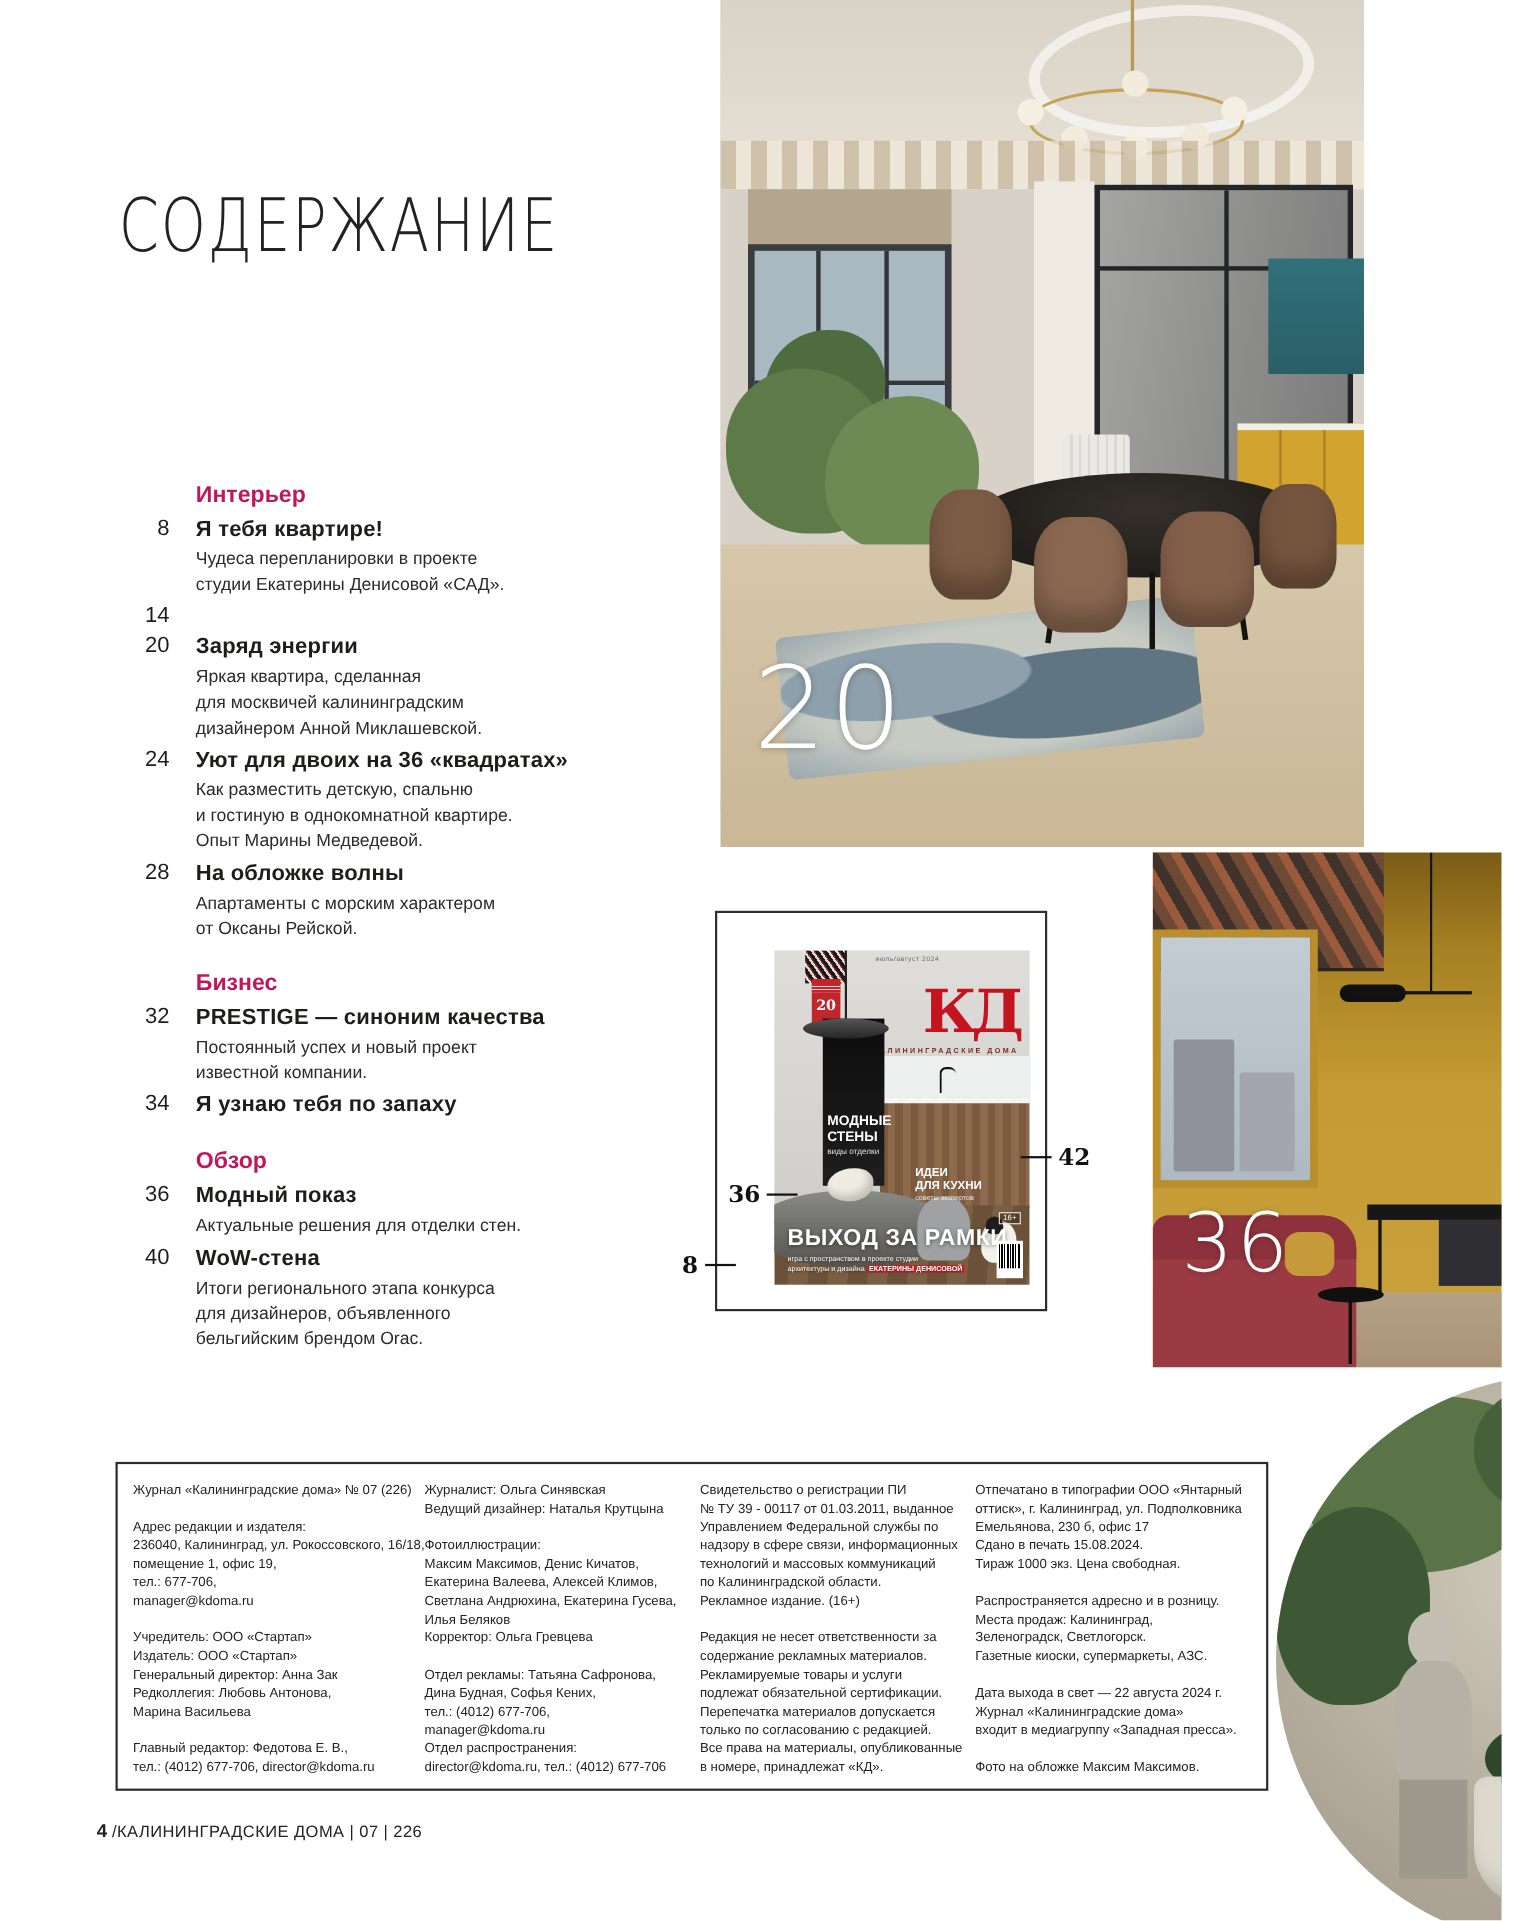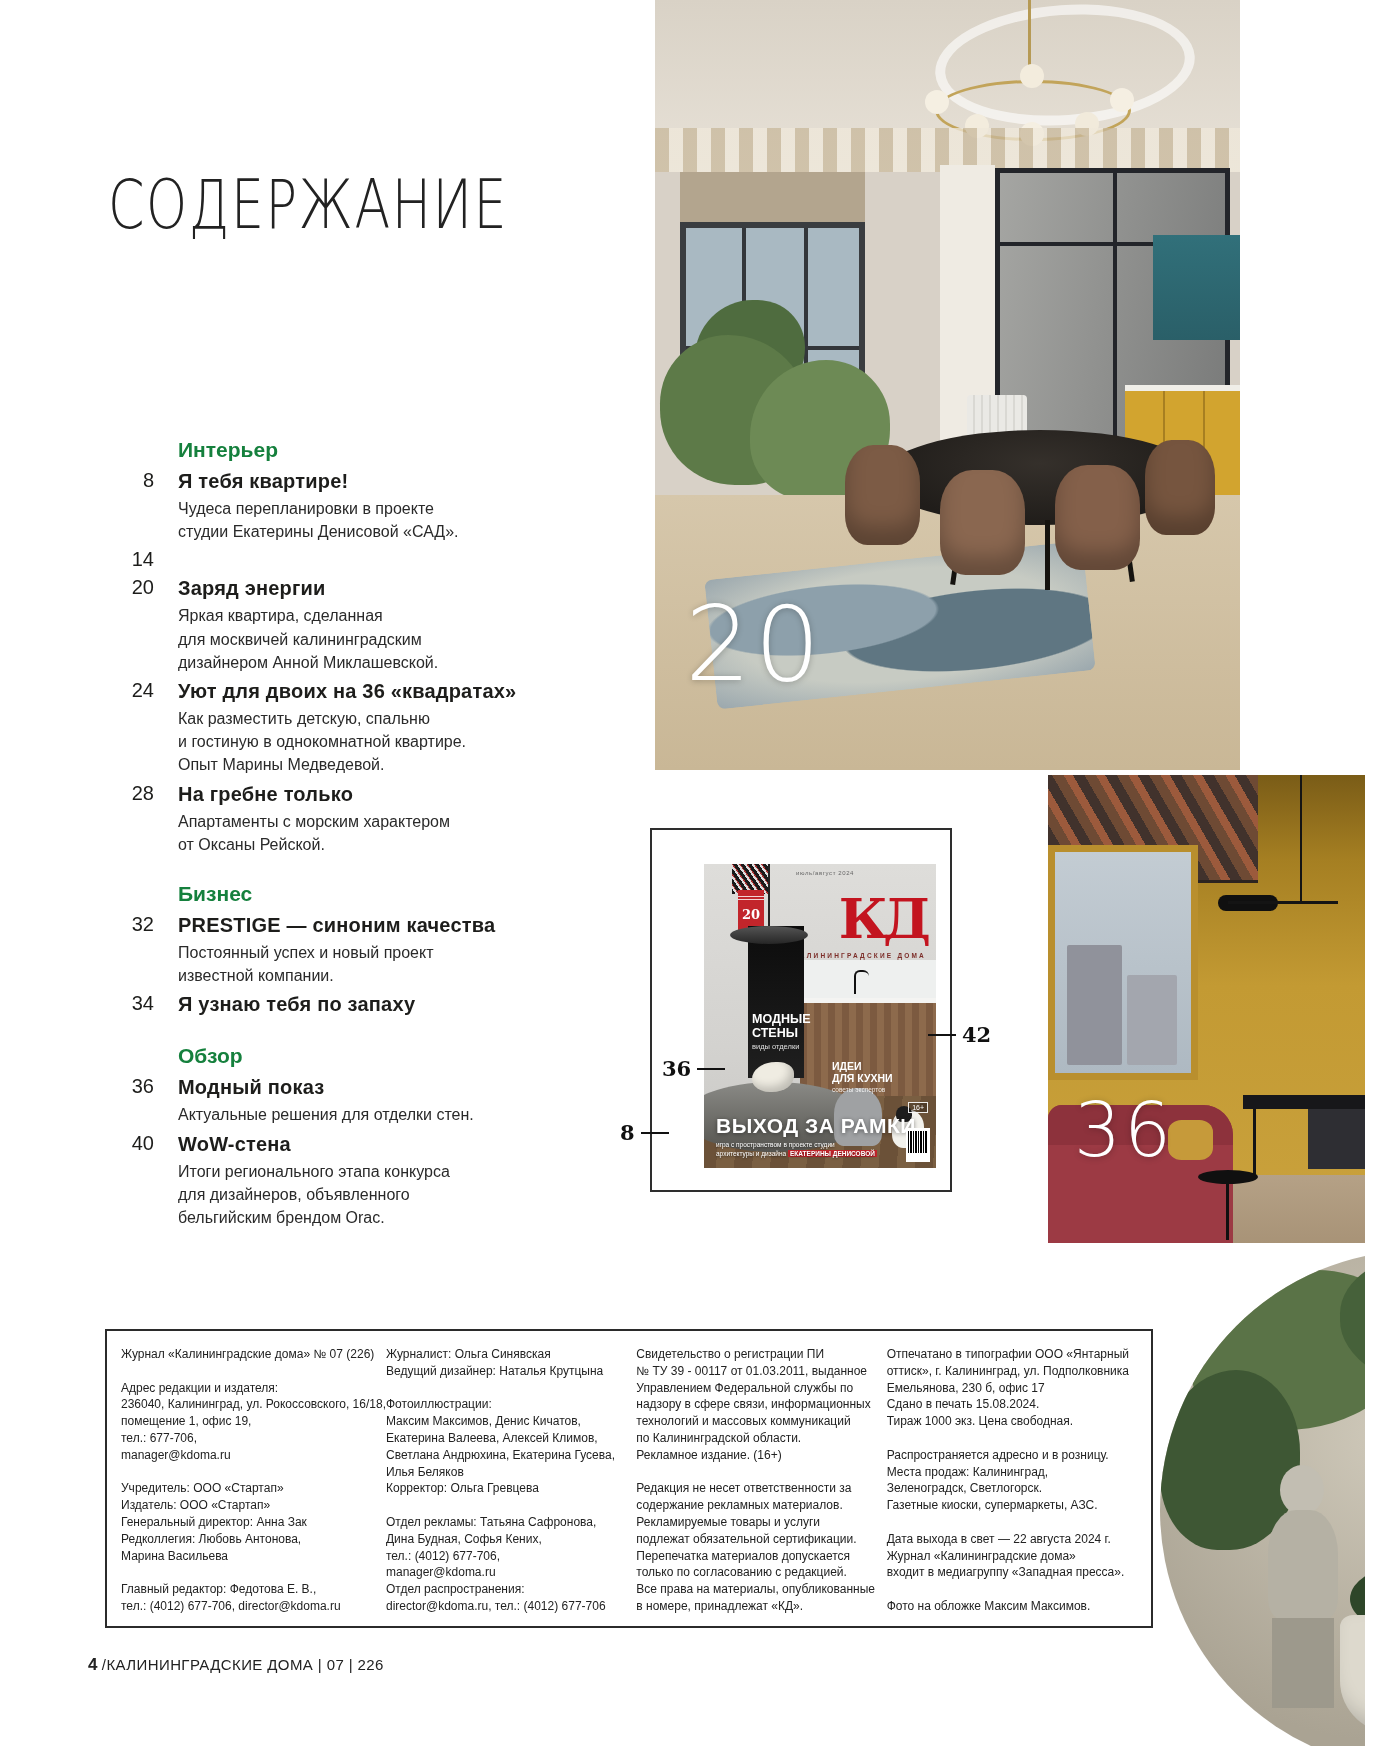--- a/index.html
+++ b/index.html
@@ -6,21 +6,21 @@
   .page{position:relative;width:1365px;height:1746px;background:#ffffff;overflow:hidden;
         font-family:"Liberation Sans",sans-serif;color:#1d1d1b;}
 
   
   .page-title{position:absolute;left:108px;top:166px;font-family:"DejaVu Sans",sans-serif;
     font-weight:200;font-size:67px;letter-spacing:2px;color:#222;
     transform:scaleX(0.78);transform-origin:left top;white-space:nowrap;}
 
   
   .toc{position:absolute;left:110px;top:438px;width:505px;}
-  .section-label{color:#15803d;font-size:21px;font-weight:700;margin:0 0 6px 68px;}
+  .section-label{color:#be185d;font-size:21px;font-weight:700;margin:0 0 6px 68px;}
   .section-gap{margin-top:26px;}
   .toc-entry{display:grid;grid-template-columns:44px auto;column-gap:24px;margin-bottom:4px;}
   .toc-page{font-size:20px;text-align:right;color:#1d1d1b;padding-top:1px;}
   .toc-title{font-size:20px;font-weight:700;color:#1d1d1b;letter-spacing:.2px;line-height:27px;}
   .toc-desc{font-size:16px;line-height:23.2px;color:#2a2a2a;white-space:pre-line;margin-top:2px;}
 
   
   .abs{position:absolute;}
   .photo-top{position:absolute;left:655px;top:0;width:585px;height:770px;background:#d5cec4;overflow:hidden;}
   .big-num{font-family:"DejaVu Sans",sans-serif;font-weight:200;color:#fff;letter-spacing:3px;
@@ -48,21 +48,21 @@
   .cov-sub{color:#fff;font-size:6.5px;line-height:1.45;text-shadow:0 1px 2px rgba(0,0,0,.5);}
   .chip{background:#c2252b;color:#fff;font-weight:700;padding:0 2px;}
   .age{color:#fff;font-size:7px;border:1px solid rgba(255,255,255,.9);padding:1px 3px;
     background:rgba(0,0,0,.25);}
   .barcode{position:absolute;right:6px;bottom:6px;width:24px;height:34px;background:#fff;}
   .barcode > div{margin:3px 2px 0 2px;height:22px;
     background:repeating-linear-gradient(90deg,#000 0 1px,#fff 1px 2px,#000 2px 4px,#fff 4px 5px);}
 
   
   .callout{position:absolute;display:flex;align-items:center;gap:6px;
-    font-family:"DejaVu Serif",serif;font-size:21px;font-weight:700;color:#111;}
+    font-family:"DejaVu Serif",serif;font-size:21px;font-weight:700;color:#111;margin-top:17px;}
   .co-line{width:28px;height:2px;background:#111;}
 
   
   .colophon{position:absolute;left:105px;top:1329px;width:1048px;height:299px;
     border:2px solid #2b2b2b;box-sizing:border-box;display:grid;
     grid-template-columns:repeat(4,1fr);padding:15px 14px;}
   .colophon .col{font-size:12px;line-height:16.8px;color:#222;white-space:pre;overflow:visible;}
 
   
   .footer{position:absolute;left:88px;top:1655px;font-size:15px;color:#222;letter-spacing:.4px;}
@@ -104,21 +104,21 @@
         <div>
             <div class="toc-title">Уют для двоих на 36 «квадратах»</div>
              <div class="toc-desc">Как разместить детскую, спальню
 и гостиную в однокомнатной квартире.
 Опыт Марины Медведевой.</div>
           </div>
       </div>
       <div class="toc-entry">
         <div class="toc-page">28</div>
         <div>
-            <div class="toc-title">На гребне только</div>
+            <div class="toc-title">На обложке волны</div>
              <div class="toc-desc">Апартаменты с морским характером
 от Оксаны Рейской.</div>
           </div>
       </div>
     </div>
 
     <div class="section-gap">
       <div class="section-label">Бизнес</div>
       <div class="toc-entry">
         <div class="toc-page">32</div>

